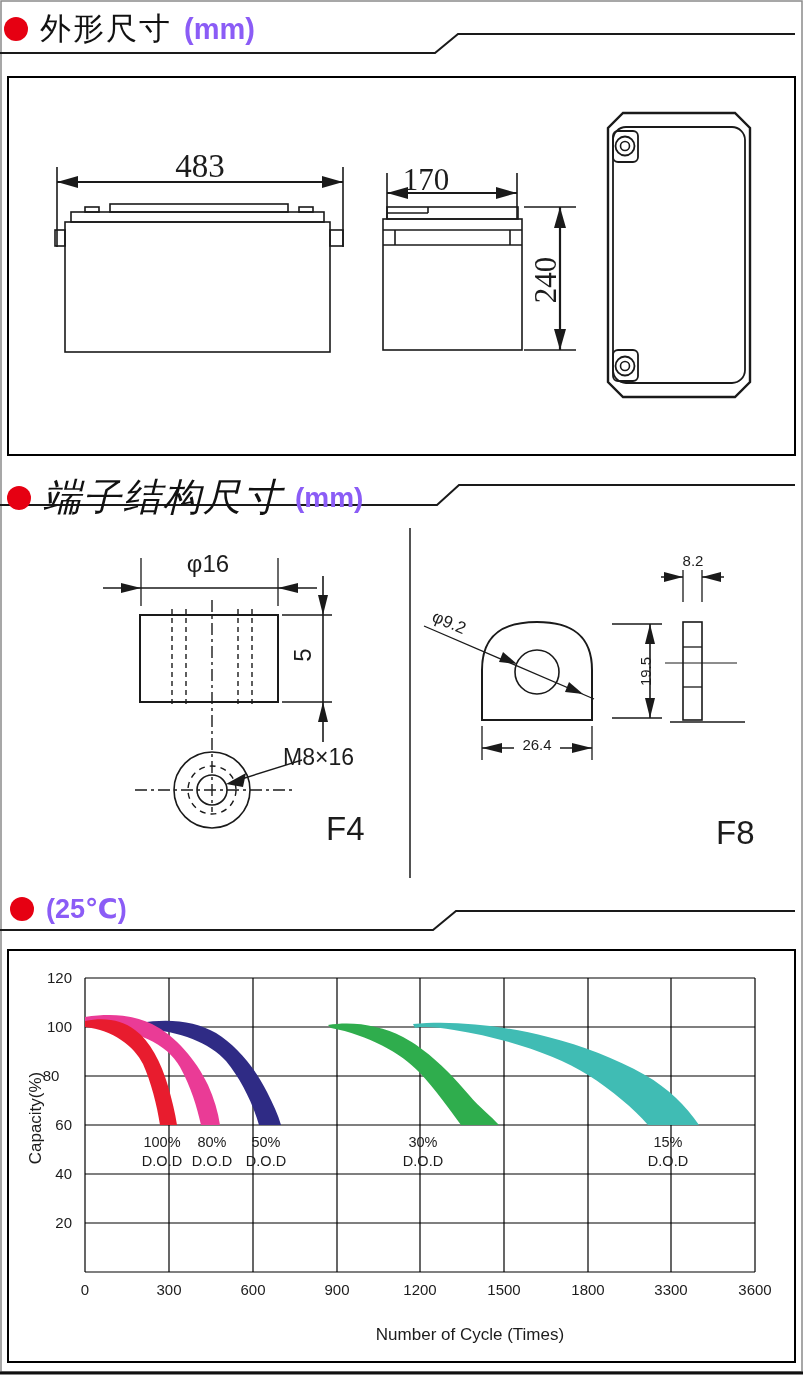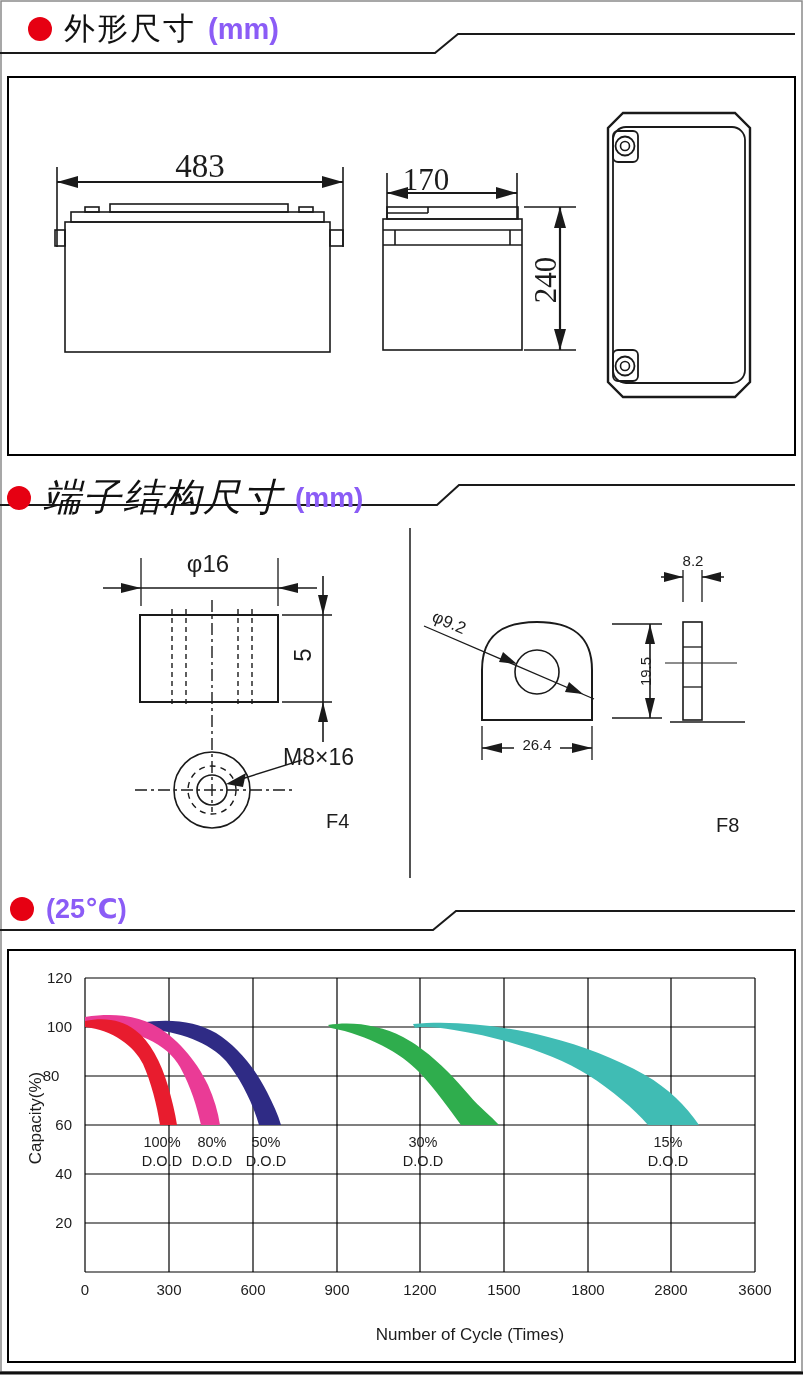--- a/index.html
+++ b/index.html
@@ -8,21 +8,21 @@
   svg{position:absolute;left:0;top:0;}
   .sec-header{position:absolute;display:flex;align-items:center;gap:12px;}
   .dot{width:24px;height:24px;border-radius:50%;background:#e60012;flex:0 0 auto;}
   .h-cn{font-family:"Liberation Serif","DejaVu Serif",serif;font-size:31px;letter-spacing:2px;color:#111;}
   .h-en{font-family:"Liberation Sans","DejaVu Sans",sans-serif;font-weight:bold;font-size:29px;color:#8b5cf6;}
   .lbl{position:absolute;white-space:nowrap;color:#1c1c1c;
        font-family:"Liberation Sans","DejaVu Sans",sans-serif;}
   .serif{font-family:"Liberation Serif","DejaVu Serif",serif;}
   .center{text-align:center;}
   .rotccw{transform:rotate(-90deg);}
-  .big{font-size:20px;text-align:center;}
+  .big{font-size:33px;text-align:center;}
   .dim-lg{font-size:33px;}
   .dim-md{font-size:24px;}
   .dim-sm{font-size:15px;}
   .tick{font-size:15px;}
   .dod{position:absolute;text-align:center;font-size:14.5px;line-height:19px;}
   .axis-title{font-size:17px;}
   .whitebg{background:#fff;padding:0 3px;}
 </style>
 </head>
 <body>
@@ -179,21 +179,21 @@
 
     <g>
       <path fill="#2f2b85" d="M140,1023 C168,1018 196,1021 216,1033 C237,1046 255,1068 267,1092 C273,1104 278,1114 281,1125 L259,1125 C253,1104 241,1079 226,1061 C210,1043 180,1031 144,1029 Z"></path>
       <path fill="#ea3b96" d="M85,1017 C112,1013 133,1015 152,1024 C176,1036 196,1060 208,1085 C214,1098 218,1112 220,1125 L201,1125 C197,1107 191,1087 180,1067 C167,1044 138,1029 85,1026 Z"></path>
       <path fill="#e81c2e" d="M85,1021 C105,1017 122,1020 135,1030 C150,1041 161,1062 168,1086 C172,1100 175,1112 177,1125 L160,1125 C157,1105 151,1082 143,1064 C134,1046 113,1030 85,1027 Z"></path>
       <path fill="#2fad4d" d="M328,1025 C352,1021 380,1025 403,1037 C426,1049 450,1072 469,1095 C480,1108 491,1116 499,1125 L461,1125 C450,1110 436,1090 419,1072 C401,1053 368,1035 331,1028 Z"></path>
       <path fill="#40bcb4" d="M413,1024 C455,1020 505,1026 548,1037 C583,1046 615,1058 645,1075 C668,1088 686,1106 699,1125 L648,1125 C634,1109 612,1090 588,1075 C556,1055 505,1038 454,1030 C438,1027 422,1026 415,1028 Z"></path>
     </g>
   </svg>
 
-  <div class="sec-header" style="left:28px;top:8px;">
+  <div class="sec-header" style="left:4px;top:8px;">
     <span class="dot"></span>
     <span class="h-cn">外形尺寸 </span>
     <span class="h-en">(mm)</span>
   </div>
   <div class="sec-header" style="left:7px;top:472px;">
     <span class="dot"></span>
     <span class="h-cn" style="font-size:38px;font-style:italic;">端子结构尺寸</span>
     <span class="h-en" style="font-size:28px;">(mm)</span>
   </div>
   <div class="sec-header" style="left:10px;top:893px;">
@@ -223,21 +223,21 @@
   <span class="lbl tick" style="left:30px;top:1165px;width:42px;text-align:right;">40</span>
   <span class="lbl tick" style="left:30px;top:1214px;width:42px;text-align:right;">20</span>
 
   <span class="lbl tick center" style="left:53px;top:1281px;width:64px;">0</span>
   <span class="lbl tick center" style="left:137px;top:1281px;width:64px;">300</span>
   <span class="lbl tick center" style="left:221px;top:1281px;width:64px;">600</span>
   <span class="lbl tick center" style="left:305px;top:1281px;width:64px;">900</span>
   <span class="lbl tick center" style="left:388px;top:1281px;width:64px;">1200</span>
   <span class="lbl tick center" style="left:472px;top:1281px;width:64px;">1500</span>
   <span class="lbl tick center" style="left:556px;top:1281px;width:64px;">1800</span>
-  <span class="lbl tick center" style="left:639px;top:1281px;width:64px;">2800</span>
+  <span class="lbl tick center" style="left:639px;top:1281px;width:64px;">3300</span>
   <span class="lbl tick center" style="left:723px;top:1281px;width:64px;">3600</span>
 
   <span class="lbl axis-title center rotccw" style="left:-25px;top:1108px;width:122px;">Capacity(%)</span>
   <span class="lbl axis-title center" style="left:320px;top:1325px;width:300px;">Number of Cycle (Times)</span>
 
   <div class="dod" style="left:125px;top:1133px;width:74px;">
     <span>100%</span><br>
     <span>D.O.D</span>
   </div>
   <div class="dod" style="left:175px;top:1133px;width:74px;">

